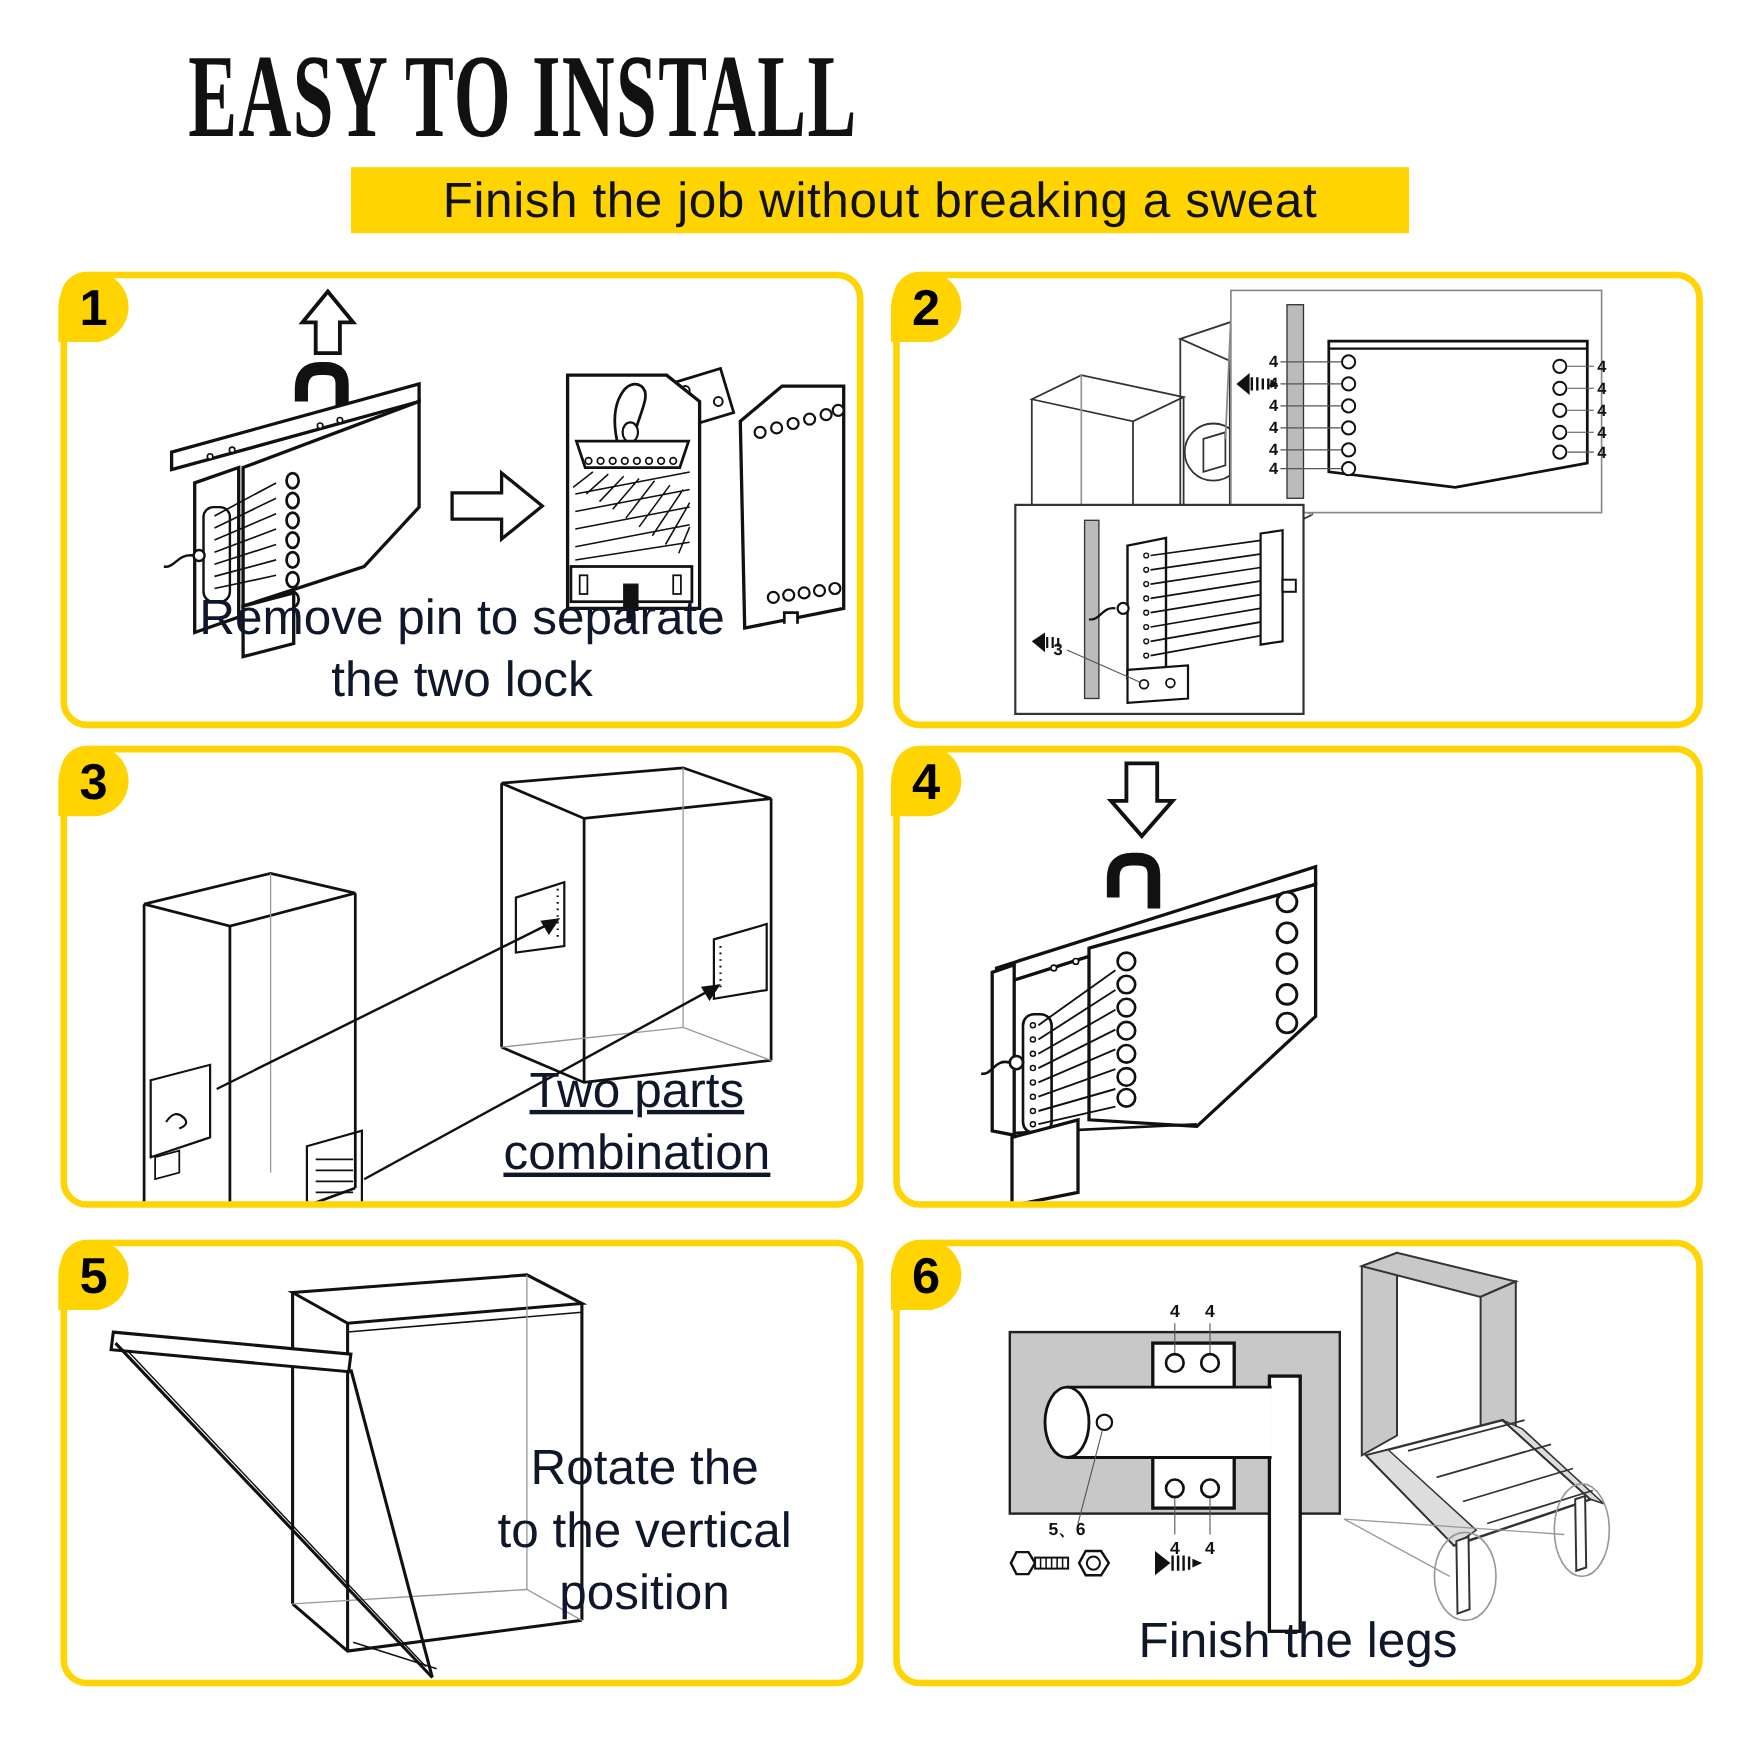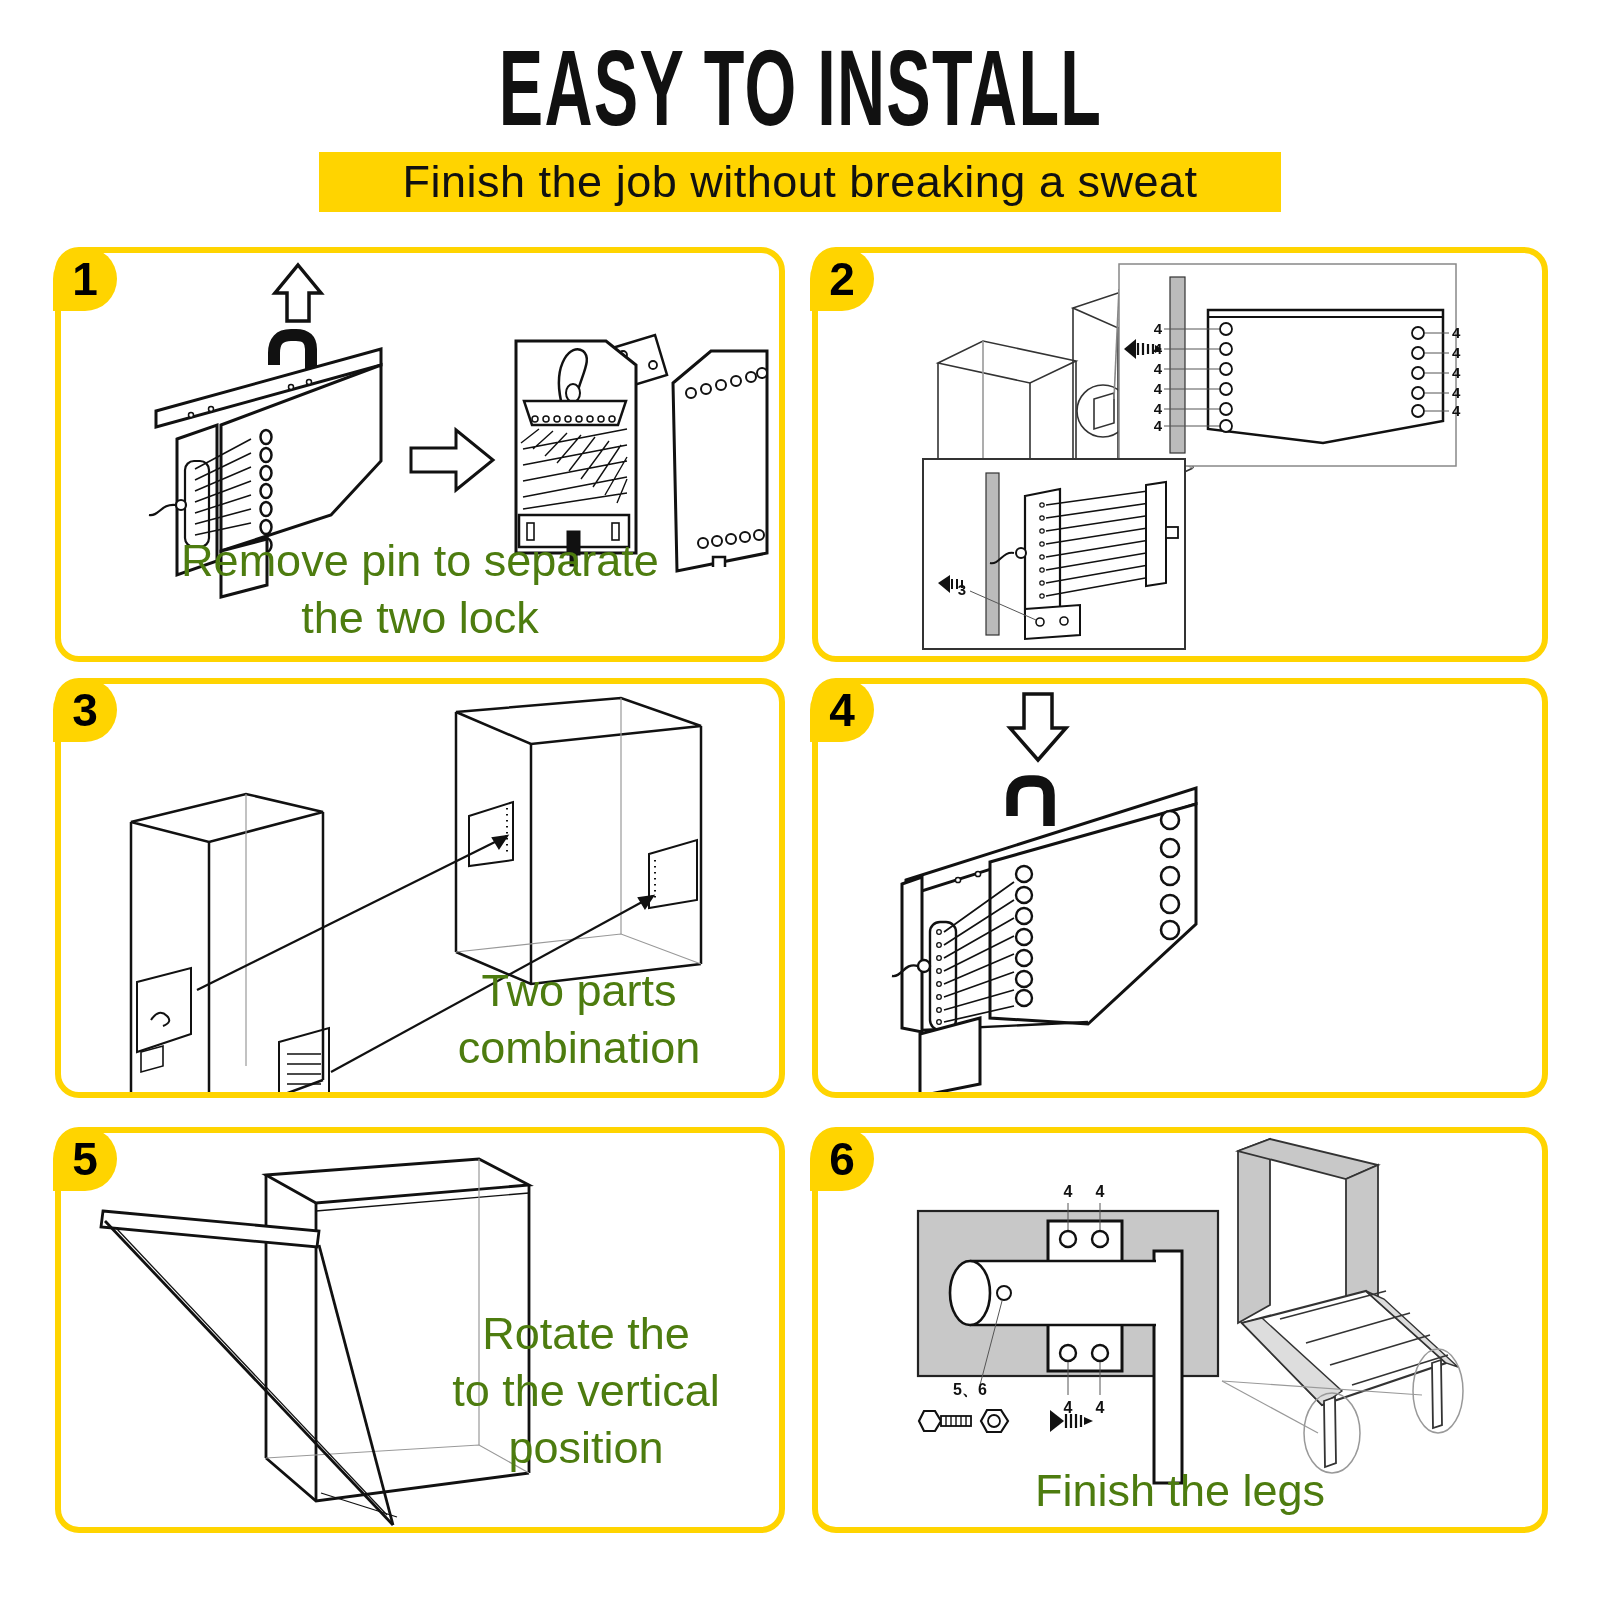--- a/index.html
+++ b/index.html
@@ -6,21 +6,21 @@
     --yellow:#FFD400;
     --ink:#111111;
     --gray:#C8C8C8;
   }
   *{margin:0;padding:0;box-sizing:border-box;}
   html,body{width:1600px;height:1600px;background:#ffffff;overflow:hidden;
     font-family:"Liberation Sans",sans-serif;color:var(--ink);}
   .stage{position:relative;width:1600px;height:1600px;background:#fff;}
 
   
-  .title-wrap{position:absolute;top:26px;left:0;width:1600px;text-align:center;}
+  .title-wrap{position:absolute;top:26px;left:0;width:1600px;text-align:left;font-family:Liberation Serif, serif;}
   .title{display:inline-block;font-size:104px;font-weight:bold;letter-spacing:2px;
     transform:scale(0.64,1.04);transform-origin:center top;white-space:nowrap;}
   .banner{position:absolute;left:50%;top:152px;transform:translateX(-50%);
     width:962px;height:60px;background:var(--yellow);
     display:flex;align-items:center;justify-content:center;}
   .banner span{font-size:45px;font-weight:normal;letter-spacing:0.5px;}
 
   
   .panel{position:absolute;background:#fff;border:6px solid var(--yellow);border-radius:24px;}
   .p1{left:55px;top:247px;width:730px;height:415px;}
@@ -30,24 +30,24 @@
   .p5{left:55px;top:1127px;width:730px;height:406px;}
   .p6{left:812px;top:1127px;width:736px;height:406px;}
 
   .badge{position:absolute;top:-6px;left:-8px;width:64px;height:64px;z-index:3;
     background:var(--yellow);border-radius:50% 50% 50% 0;
     display:flex;align-items:center;justify-content:center;
     font-size:46px;font-weight:bold;color:#000;}
 
   .diagram{position:absolute;left:0;top:0;width:100%;height:100%;}
   svg{display:block;}
-  .caption{position:absolute;text-align:center;font-size:45px;line-height:57px;color:#4d7c0f;}
+  .caption{position:absolute;text-align:center;font-size:45px;line-height:57px;color:#0f172a;}
   .cap1{left:0;right:0;bottom:10px;}
   .cap2{right:28px;bottom:18px;width:330px;}
-  .cap3{right:30px;bottom:16px;width:340px;}
+  .cap3{right:30px;bottom:16px;width:340px;text-decoration:underline;}
   .cap4{right:16px;bottom:18px;width:470px;}
   .cap5{right:28px;top:172px;width:330px;}
   .cap6{left:0;right:0;bottom:8px;}
 </style>
 </head>
 <body>
 
 <div class="stage">
 
   <div class="title-wrap">

